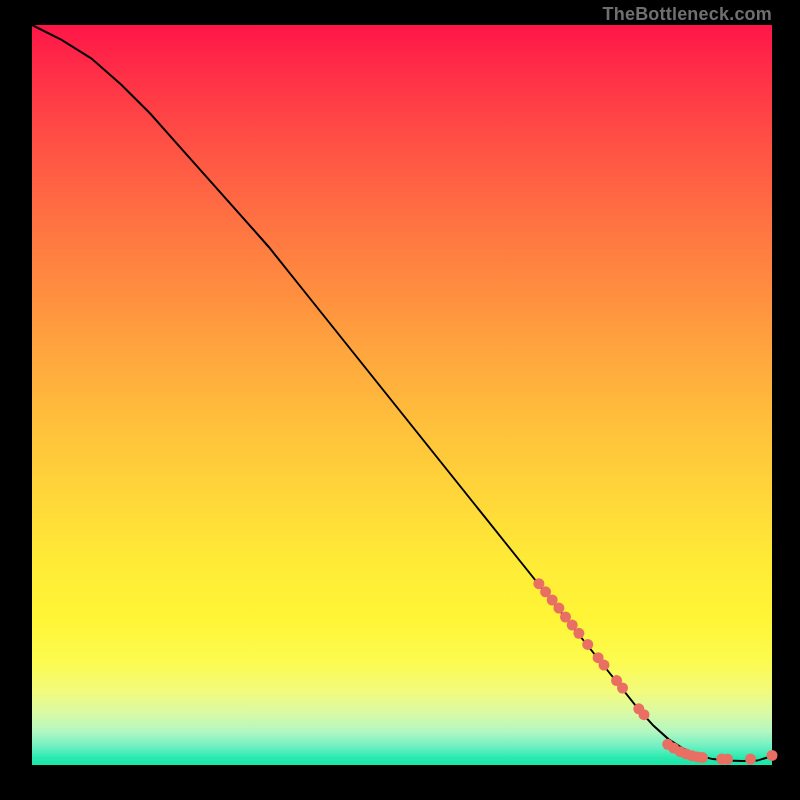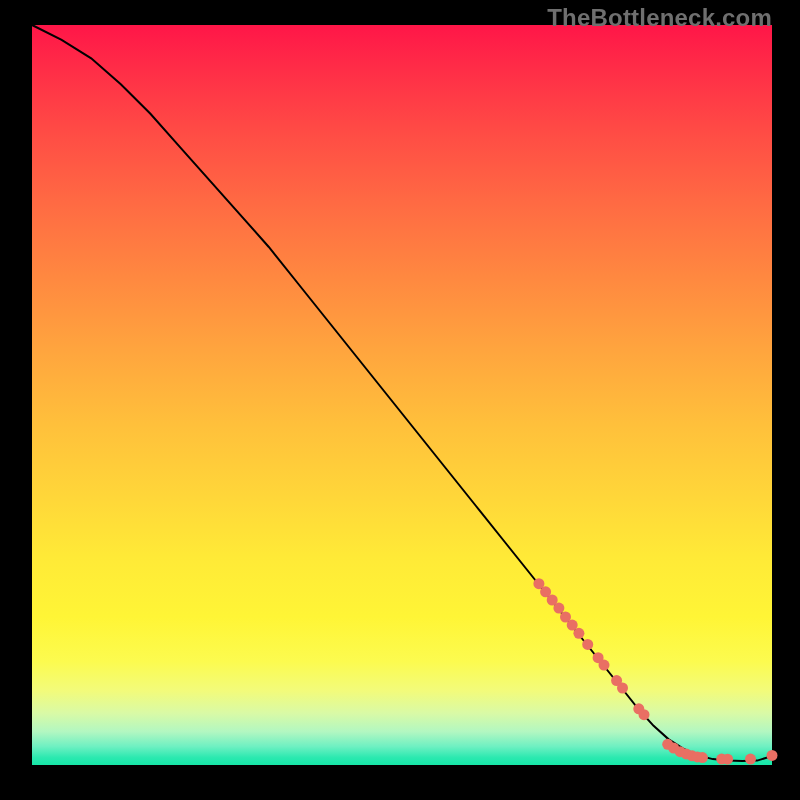--- a/index.html
+++ b/index.html
@@ -47,21 +47,21 @@
       #6ef0c2 97.5%,
       #2be9b0 99%,
       #16e7a7 100%
     );
   }
   .watermark {
     position: absolute;
     top: 4px;
     right: 28px;
     color: #6f6f6f;
-    font-size: 24px;
+    font-size: 18px;
     font-weight: 600;
     letter-spacing: 0.2px;
     user-select: none;
   }
   svg.curve {
     position: absolute;
     inset: 0;
     width: 100%;
     height: 100%;
     overflow: visible;

